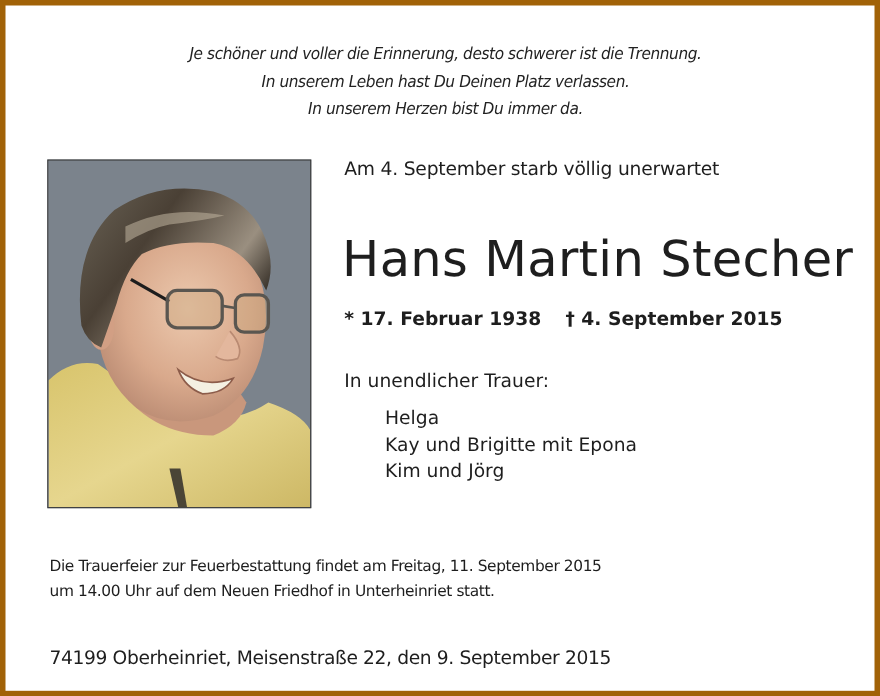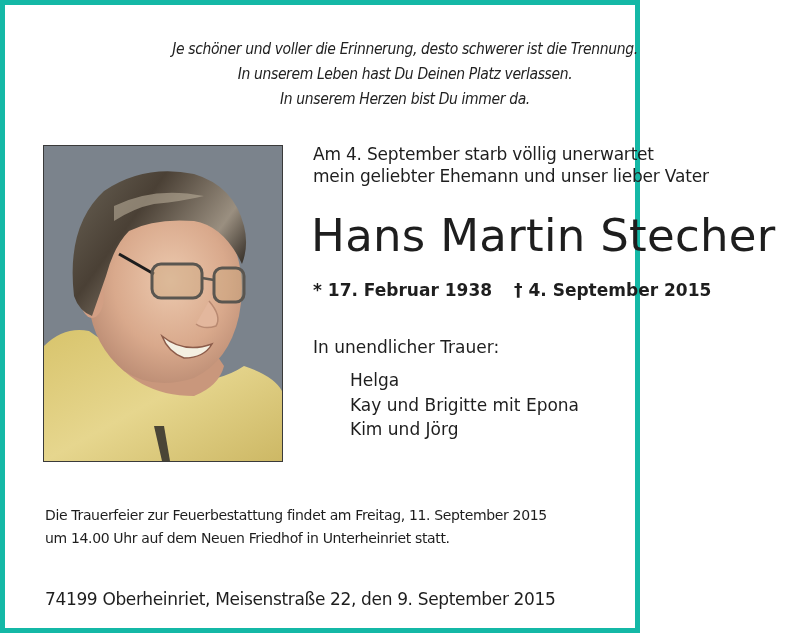--- a/index.html
+++ b/index.html
@@ -4,23 +4,23 @@
   <style>
     html, body { margin: 0; padding: 0; }
     body {
       width: 800px; height: 633px; overflow: hidden;
       background: #ffffff;
       font-family: "DejaVu Sans", sans-serif;
       color: #1e1e1e;
     }
     .frame {
       position: absolute; left: 0; top: 0;
-      width: 640px; height: 633px;
+      width: 800px; height: 633px;
       box-sizing: border-box;
-      border: 5px solid #14b8a6;
+      border: 5px solid #a16207;
       background: #ffffff;
     }
     .quote {
       position: absolute; left: 0; top: 32px; width: 800px;
       text-align: center;
       font-family: "DejaVu Sans", sans-serif;
       font-style: italic;
       font-size: 15px;
       line-height: 25px;
       letter-spacing: -0.4px;
@@ -32,21 +32,21 @@
     .photo {
       position: absolute; left: 43px; top: 145px;
       width: 240px; height: 317px;
       box-sizing: border-box;
       border: 1px solid #3a3a3a;
       overflow: hidden;
       background: #7b838c;
     }
     .photo svg { display: block; }
     .t { position: absolute; white-space: nowrap; font-family: "DejaVu Sans", sans-serif; color: #1e1e1e; }
-    .intro { left: 313px; top: 143px; font-size: 17px; line-height: 22px; letter-spacing: -0.2px; }
+    .intro { left: 313px; top: 143px; font-size: 17px; line-height: 22px; letter-spacing: -0.2px; text-align: right; }
     .name  { left: 311px; top: 208px; font-size: 45px; line-height: 56px; letter-spacing: 0.3px; font-weight: 400; }
     .dates { left: 313px; top: 278px; font-size: 17px; line-height: 24px; font-weight: bold; }
     .dates .sep { display: inline-block; width: 22px; }
     .mourn-label { left: 313px; top: 335px; font-size: 17px; line-height: 24px; }
     .mourners { left: 313px; top: 368px; font-size: 17px; line-height: 24.5px; margin-left: 37px; }
     .funeral { left: 45px; top: 504px; font-size: 14px; line-height: 22.5px; letter-spacing: -0.35px; }
     .address { left: 45px; top: 587px; font-size: 17px; line-height: 24px; letter-spacing: -0.35px; }
   </style>
 </head>
 <body>
@@ -101,21 +101,20 @@
     <path d="M158 132 L170 134" stroke="#5a5650" stroke-width="2.5"></path>
 
     <path d="M165 155 Q178 170 172 180 Q160 184 152 178" fill="#e3b79d" stroke="#b98a72" stroke-width="1.5"></path>
 
     <path d="M118 190 Q140 208 168 198 Q160 212 140 212 Q124 206 118 190 Z" fill="#f4f0e2" stroke="#8c5c4a" stroke-width="1.5"></path>
   </svg>
 </div>
 
 <div class="t intro">
   <div>Am 4. September starb völlig unerwartet</div>
-  <div>mein geliebter Ehemann und unser lieber Vater</div>
 </div>
 
 <div class="t name">Hans Martin Stecher</div>
 
 <div class="t dates">
   <span>* 17. Februar 1938</span><span class="sep"></span><span>† 4. September 2015</span>
 </div>
 
 <div class="t mourn-label">In unendlicher Trauer:</div>
 

